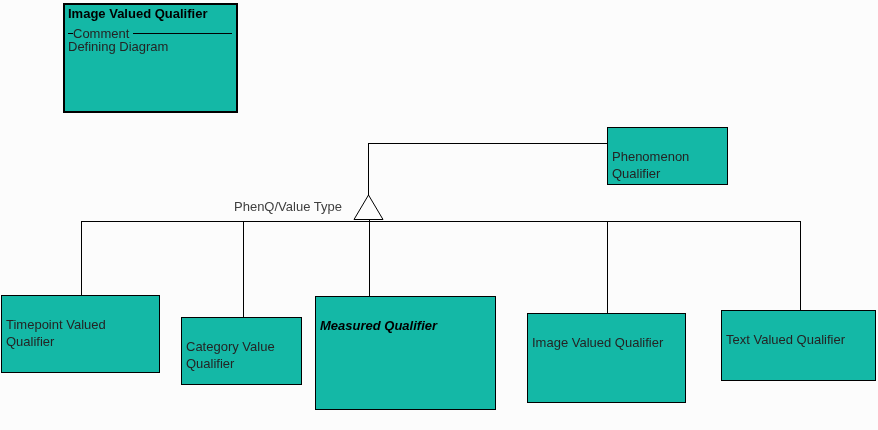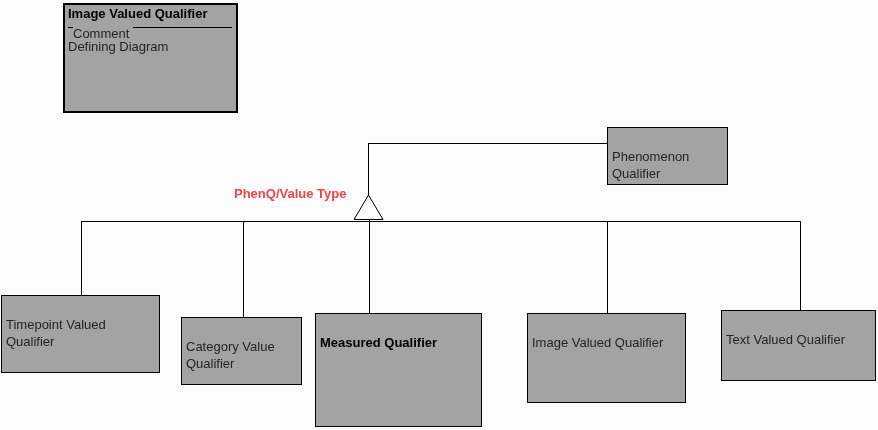--- a/index.html
+++ b/index.html
@@ -11,65 +11,65 @@
     font-size: 13px;
     color: #242424;
     overflow: hidden;
   }
   .abs { position: absolute; }
 
   
   .ebox {
     position: absolute;
     border: 1px solid #000;
-    background: #a3a3a3;
+    background: #14b8a6;
     padding: 3px 4px;
     line-height: 17px;
     white-space: pre-line;
   }
   .bold { font-weight: bold; color: #000; }
 
   #comment-box {
     left: 63px; top: 3px; width: 175px; height: 110px;
     border: 2px solid #000;
     padding: 2px 4px 2px 3px;
     line-height: 14px;
     white-space: normal;
   }
   #comment-box .titleline { font-weight: bold; color: #000; line-height: 14px; }
-  .comment-row { display: flex; align-items: flex-start; margin-top: 6px; line-height: 13px; }
+  .comment-row { display: flex; align-items: center; margin-top: 6px; line-height: 13px; }
   .tick { width: 5px; height: 1px; background: #000; flex: 0 0 auto; }
   .rule { flex: 1 1 auto; height: 1px; background: #000; margin-left: 4px; }
   .comment-text { margin-top: 0; line-height: 14px; }
 
   #phenomenon-box { left: 607px; top: 107px; width: 121px; height: 58px; margin-top: 20px; }
   #timepoint-box  { left: 1px;   top: 295px; width: 159px; height: 78px;  }
   #category-box   { left: 181px; top: 317px; width: 121px; height: 68px;  }
-  #measured-box   { left: 315px; top: 313px; width: 167px; height: 114px; }
+  #measured-box   { left: 315px; top: 296px; width: 181px; height: 114px; font-style: italic; }
   #image-box      { left: 527px; top: 313px; width: 159px; height: 90px;  }
   #text-box       { left: 721px; top: 310px; width: 155px; height: 71px;  }
 
   
   .hline, .vline { position: absolute; background: #000; }
   .hline { height: 1px; }
   .vline { width: 1px; }
   #line-super-h { left: 368px; top: 143px; width: 240px; }
   #line-super-v { left: 368px; top: 143px; height: 53px; }
   #line-span    { left: 81px;  top: 221px; width: 720px; }
   #drop-timepoint { left: 81px;  top: 221px; height: 75px; }
   #drop-category  { left: 243px; top: 221px; height: 97px; }
   #drop-measured  { left: 369px; top: 219px; height: 95px; }
   #drop-image     { left: 607px; top: 221px; height: 93px; }
   #drop-text      { left: 800px; top: 221px; height: 90px; }
 
   
   #triangle { left: 353px; top: 194px; width: 31px; height: 27px; }
 
   
-  #rel-label { left: 234px; top: 186px; line-height: 15px; color: #ef4444; font-weight: bold; }
+  #rel-label { left: 234px; top: 199px; line-height: 15px; color: #404040; }
 </style>
 </head>
 <body>
 
 <div id="comment-box" class="ebox">
   <div class="titleline">Image Valued Qualifier</div>
   <div class="comment-row">
     <span class="tick"></span>
     <span>Comment</span>
     <span class="rule"></span>

